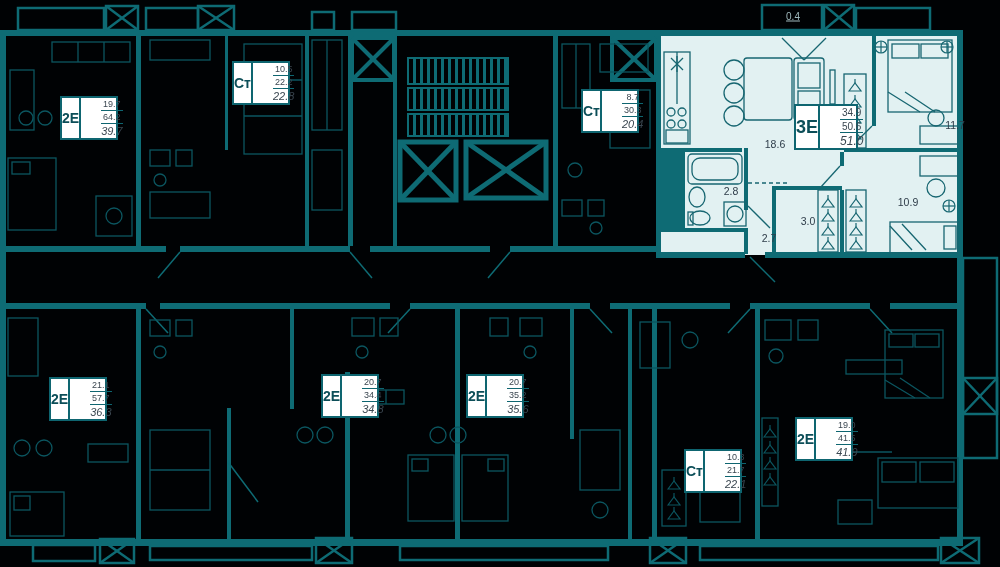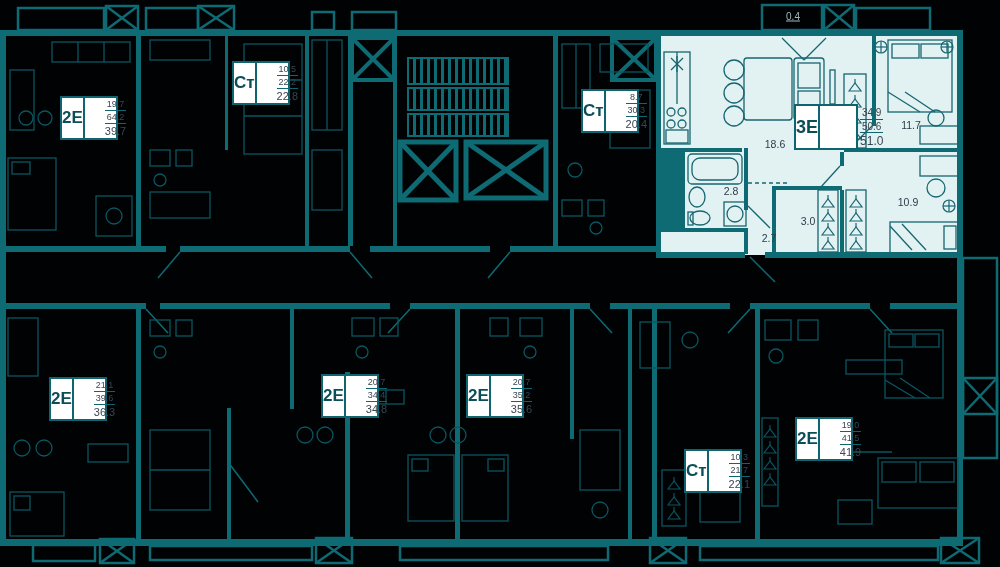--- a/index.html
+++ b/index.html
@@ -2,28 +2,28 @@
 <html><head>
 <meta charset="utf-8">
 <style>
   html,body{margin:0;padding:0;background:#000;}
   #plan{position:relative;width:1000px;height:567px;background:#000204;overflow:hidden;
         font-family:"Liberation Sans", sans-serif;}
   #plan svg{position:absolute;left:0;top:0;}
   .label-box{position:absolute;display:flex;background:#ffffff;border:2px solid #0e6570;
              box-sizing:border-box;width:58px;height:44px;z-index:5;cursor:pointer;}
   .label-box .type{width:26px;display:flex;align-items:center;justify-content:center;
-                   font-weight:bold;font-size:17px;color:#0c4e58;border-right:2px solid #0e6570;}
+                   font-weight:bold;font-size:14px;color:#0c4e58;border-right:2px solid #0e6570;}
   .label-box .vals{flex:1;display:flex;flex-direction:column;padding-left:20px;}
   .label-box .vals .v{flex:1;display:flex;align-items:center;justify-content:center;
                       font-size:9px;color:#3a4650;border-bottom:1.5px solid #0e6570;}
-  .label-box .vals .v:last-child{border-bottom:none;font-size:11px;flex:1.15;}
+  .label-box .vals .v:last-child{border-bottom:none;font-size:11px;flex:1.15;font-style:italic;}
   .label-box.big{width:64px;height:46px;}
   .label-box.big .type{width:30px;font-size:18px;}
-  .label-box.big .vals .v{font-size:10px;margin-left:20px;}
+  .label-box.big .vals .v{font-size:10px;}
   .label-box.big .vals .v:last-child{font-size:12px;}
   .room-label{position:absolute;transform:translate(-50%,-50%);font-size:10.5px;
               color:#2e3c49;z-index:4;white-space:nowrap;}
   .balcony-label{position:absolute;transform:translate(-50%,-50%);font-size:10px;
               color:#9fb9bd;z-index:4;text-decoration:underline;}
 </style>
 </head>
 <body>
 
 <div id="plan">
@@ -389,21 +389,21 @@
       <div class="v">34.9</div>
       <div class="v">50.6</div>
       <div class="v">51.0</div>
     </div>
   </div>
 
   <div class="label-box" style="left:49px;top:377px">
     <div class="type">2Е</div>
     <div class="vals">
       <div class="v">21.1</div>
-      <div class="v">39.6</div>
+      <div class="v">57.7</div>
       <div class="v">36.3</div>
     </div>
   </div>
 
   <div class="label-box" style="left:321px;top:374px">
     <div class="type">2Е</div>
     <div class="vals">
       <div class="v">20.7</div>
       <div class="v">34.4</div>
       <div class="v">34.8</div>
@@ -432,19 +432,19 @@
     <div class="type">2Е</div>
     <div class="vals">
       <div class="v">19.0</div>
       <div class="v">41.5</div>
       <div class="v">41.9</div>
     </div>
   </div>
 
   <span class="balcony-label" style="left:793px;top:16px">0.4</span>
   <span class="room-label" style="left:775px;top:144px">18.6</span>
-  <span class="room-label" style="left:911px;top:125px">11.7</span>
+  <span class="room-label" style="left:955px;top:125px">11.7</span>
   <span class="room-label" style="left:731px;top:191px">2.8</span>
   <span class="room-label" style="left:808px;top:221px">3.0</span>
   <span class="room-label" style="left:769px;top:238px">2.7</span>
   <span class="room-label" style="left:908px;top:202px">10.9</span>
 
 </div>
 
 </body></html>

